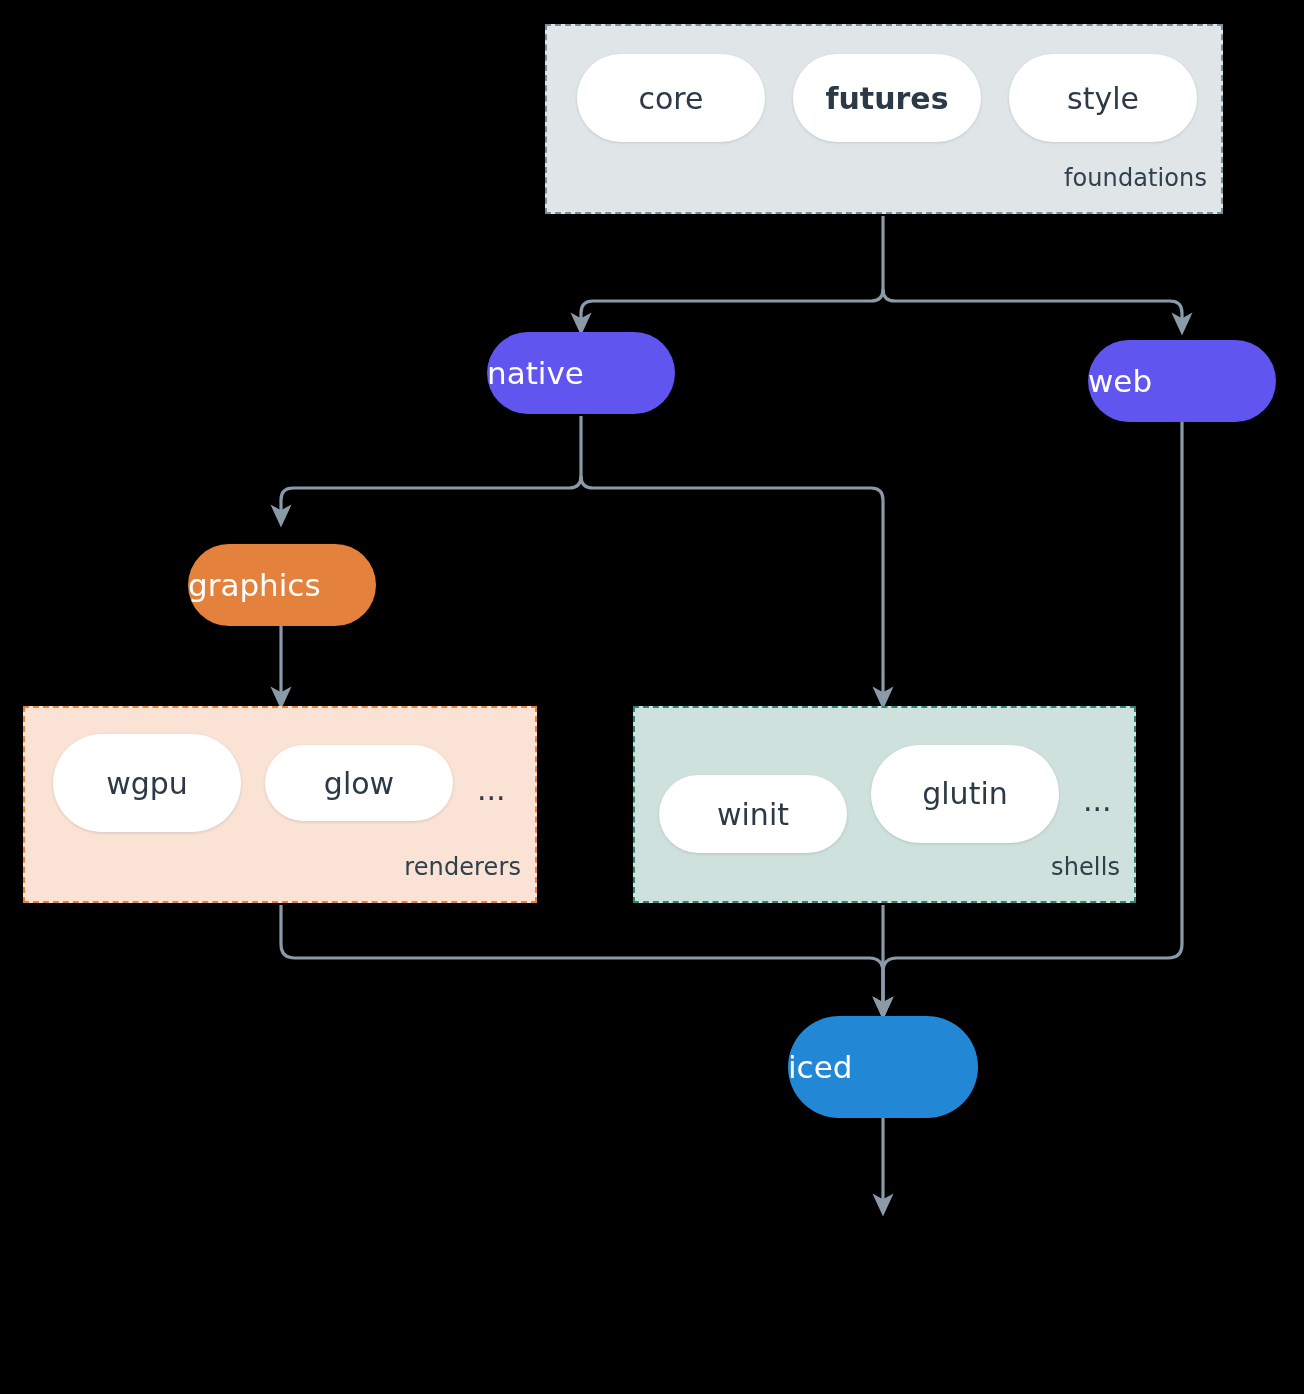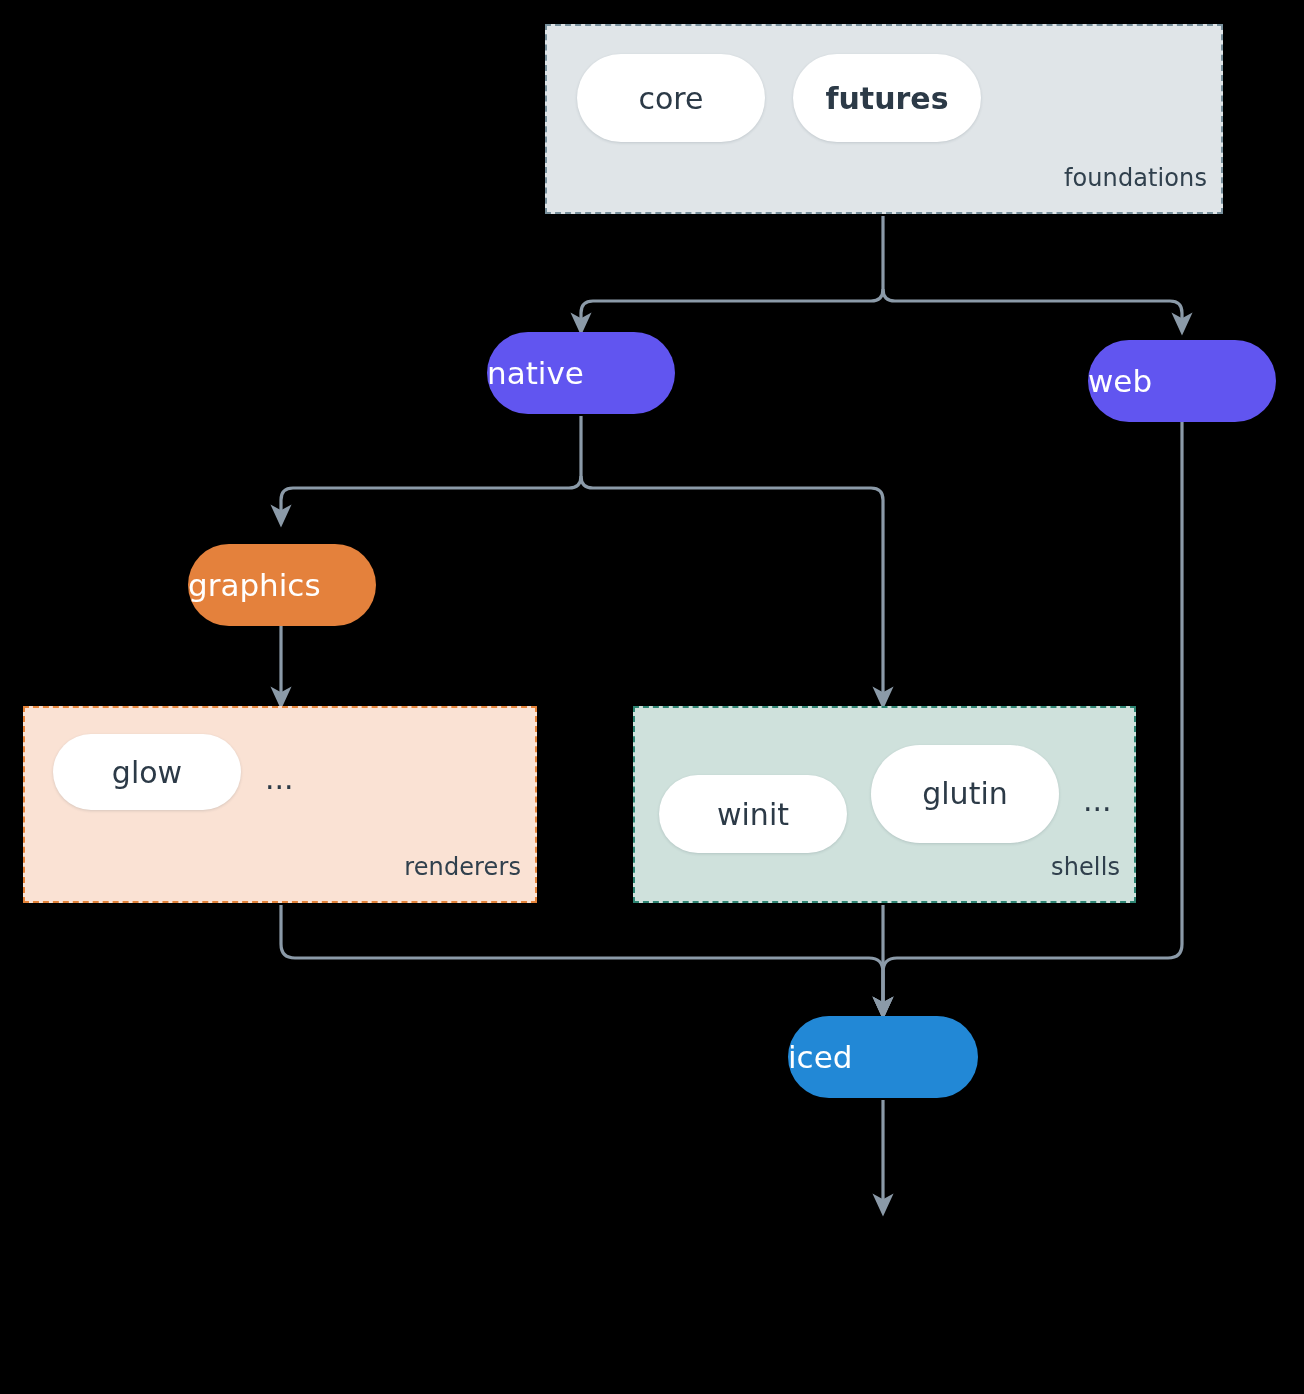--- a/index.html
+++ b/index.html
@@ -96,21 +96,21 @@
     align-items: center;
     justify-content: flex-start;
     color: #ffffff;
     font-size: 31px;
     box-sizing: border-box;
     white-space: nowrap;
   }
   .pill-native { left: 487px;  top: 332px;  width: 188px; height: 82px;  background: #6155f0; }
   .pill-web    { left: 1088px; top: 340px;  width: 188px; height: 82px;  background: #6155f0; }
   .pill-graphics { left: 188px; top: 544px; width: 188px; height: 82px;  background: #e4813c; }
-  .pill-iced   { left: 788px;  top: 1016px; width: 190px; height: 82px;  background: #2288d6; }
+  .pill-iced   { left: 788px;  top: 1016px; width: 190px; height: 102px;  background: #2288d6; }
 
   
   .rect-node {
     position: absolute;
     left: 721px; top: 1213px;
     width: 322px; height: 148px;
     background: #d6e7f8;
     border: 2px solid #3a87d4;
     box-sizing: border-box;
     display: flex;
@@ -157,26 +157,32 @@
   </svg>
 
   <div class="group group-foundations">
     <div class="chip-row" style="top:28px; left:30px; gap:28px; width:auto;">
       <div class="chip" style="width:188px;height:88px;">
         <span>core</span>
       </div>
       <div class="chip" style="width:188px;height:88px;font-weight:bold;">
         <span>futures</span>
       </div>
+      <div class="chip" style="width:188px;height:88px;">
+        <span>style</span>
+      </div>
     </div>
     <div class="group-label">foundations</div>
   </div>
 
   <div class="group group-renderers">
     <div class="chip-row" style="top:26px; left:28px; gap:24px; width:auto;">
+      <div class="chip" style="width:188px;height:98px;">
+        <span>wgpu</span>
+      </div>
       <div class="chip" style="width:188px;height:76px;">
         <span>glow</span>
       </div>
       <div class="ellipsis">...</div>
     </div>
     <div class="group-label">renderers</div>
   </div>
 
   <div class="group group-shells">
     <div class="chip-row" style="top:26px; left:24px; gap:24px; width:auto;">

